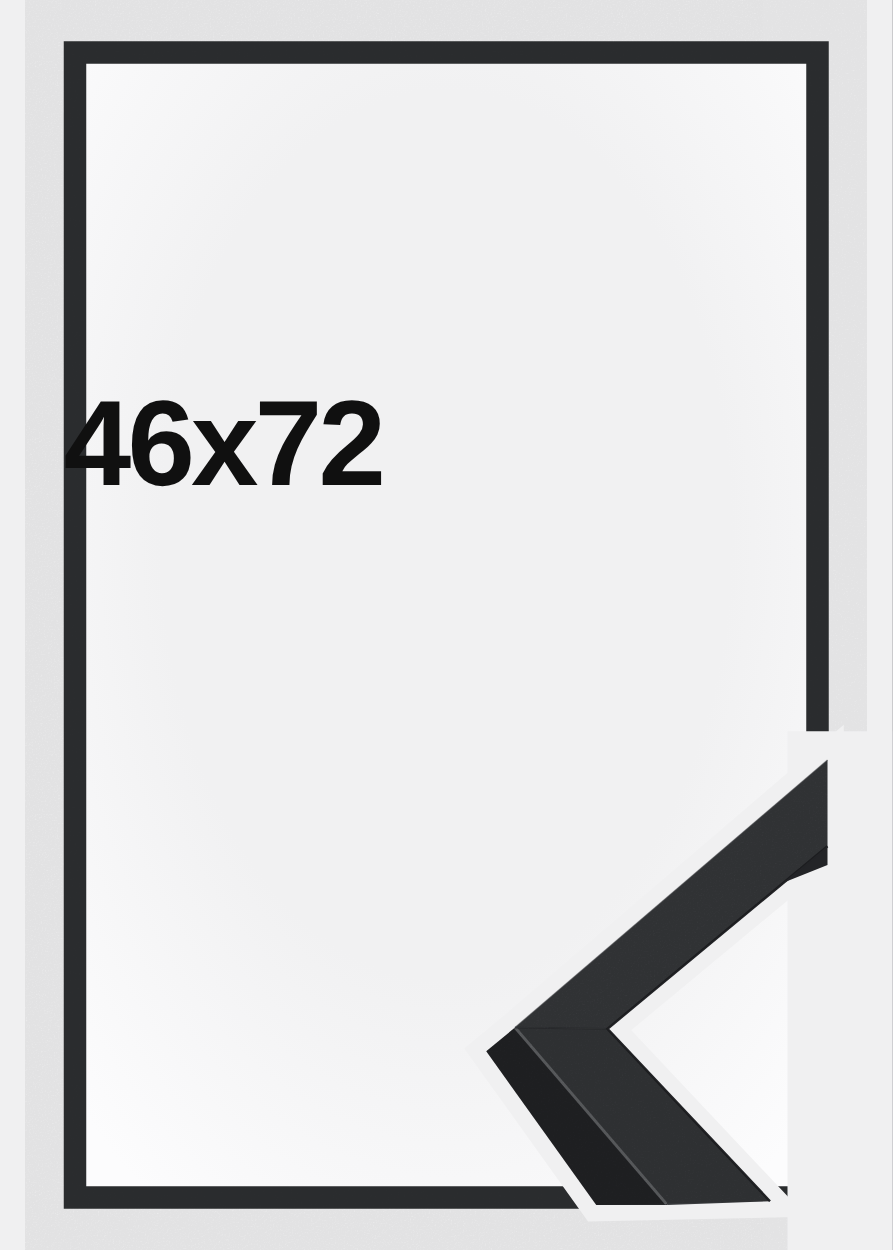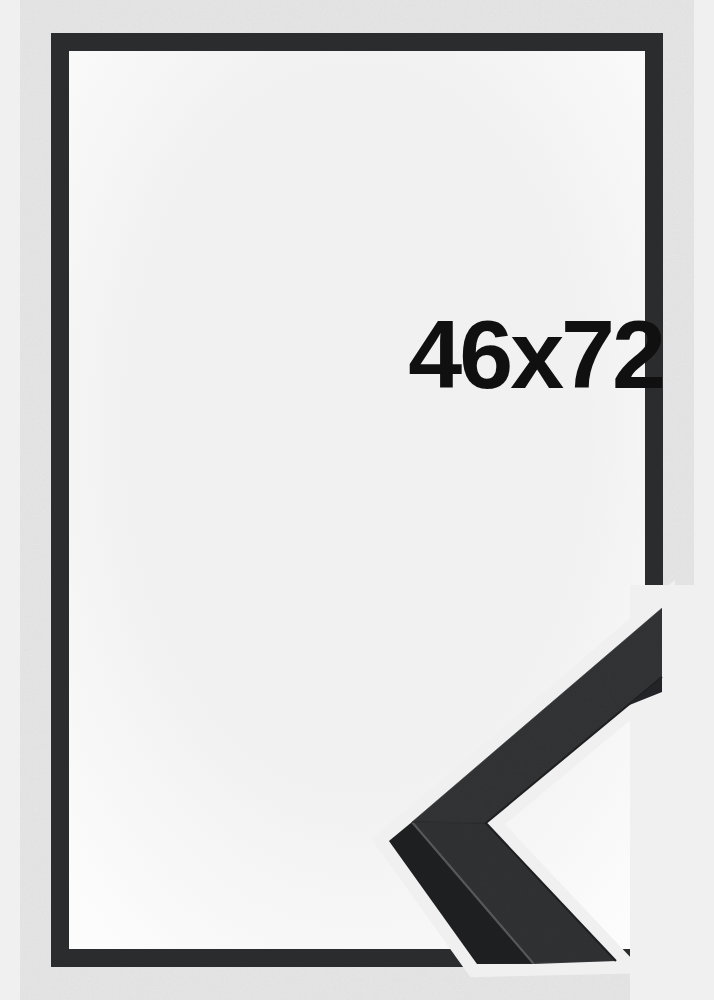--- a/index.html
+++ b/index.html
@@ -1,21 +1,21 @@
 <!DOCTYPE html>
 <html><head>
 <meta charset="utf-8">
 <style>
   html,body{margin:0;padding:0;background:#f0f0f1;}
   .stage{position:relative;width:714px;height:1000px;background:#f0f0f1;overflow:hidden;
          font-family:"Liberation Sans","DejaVu Sans",sans-serif;}
   .stage svg{position:absolute;left:0;top:0;}
   .size-label{
     position:absolute;left:51px;top:306px;width:612px;
-    text-align:right;
+    text-align:left;
     font-weight:700;font-size:97px;line-height:1;letter-spacing:-3px;
     color:#101010;
     user-select:none;
   }
 </style>
 </head>
 <body>
 
 <div class="stage">
 

